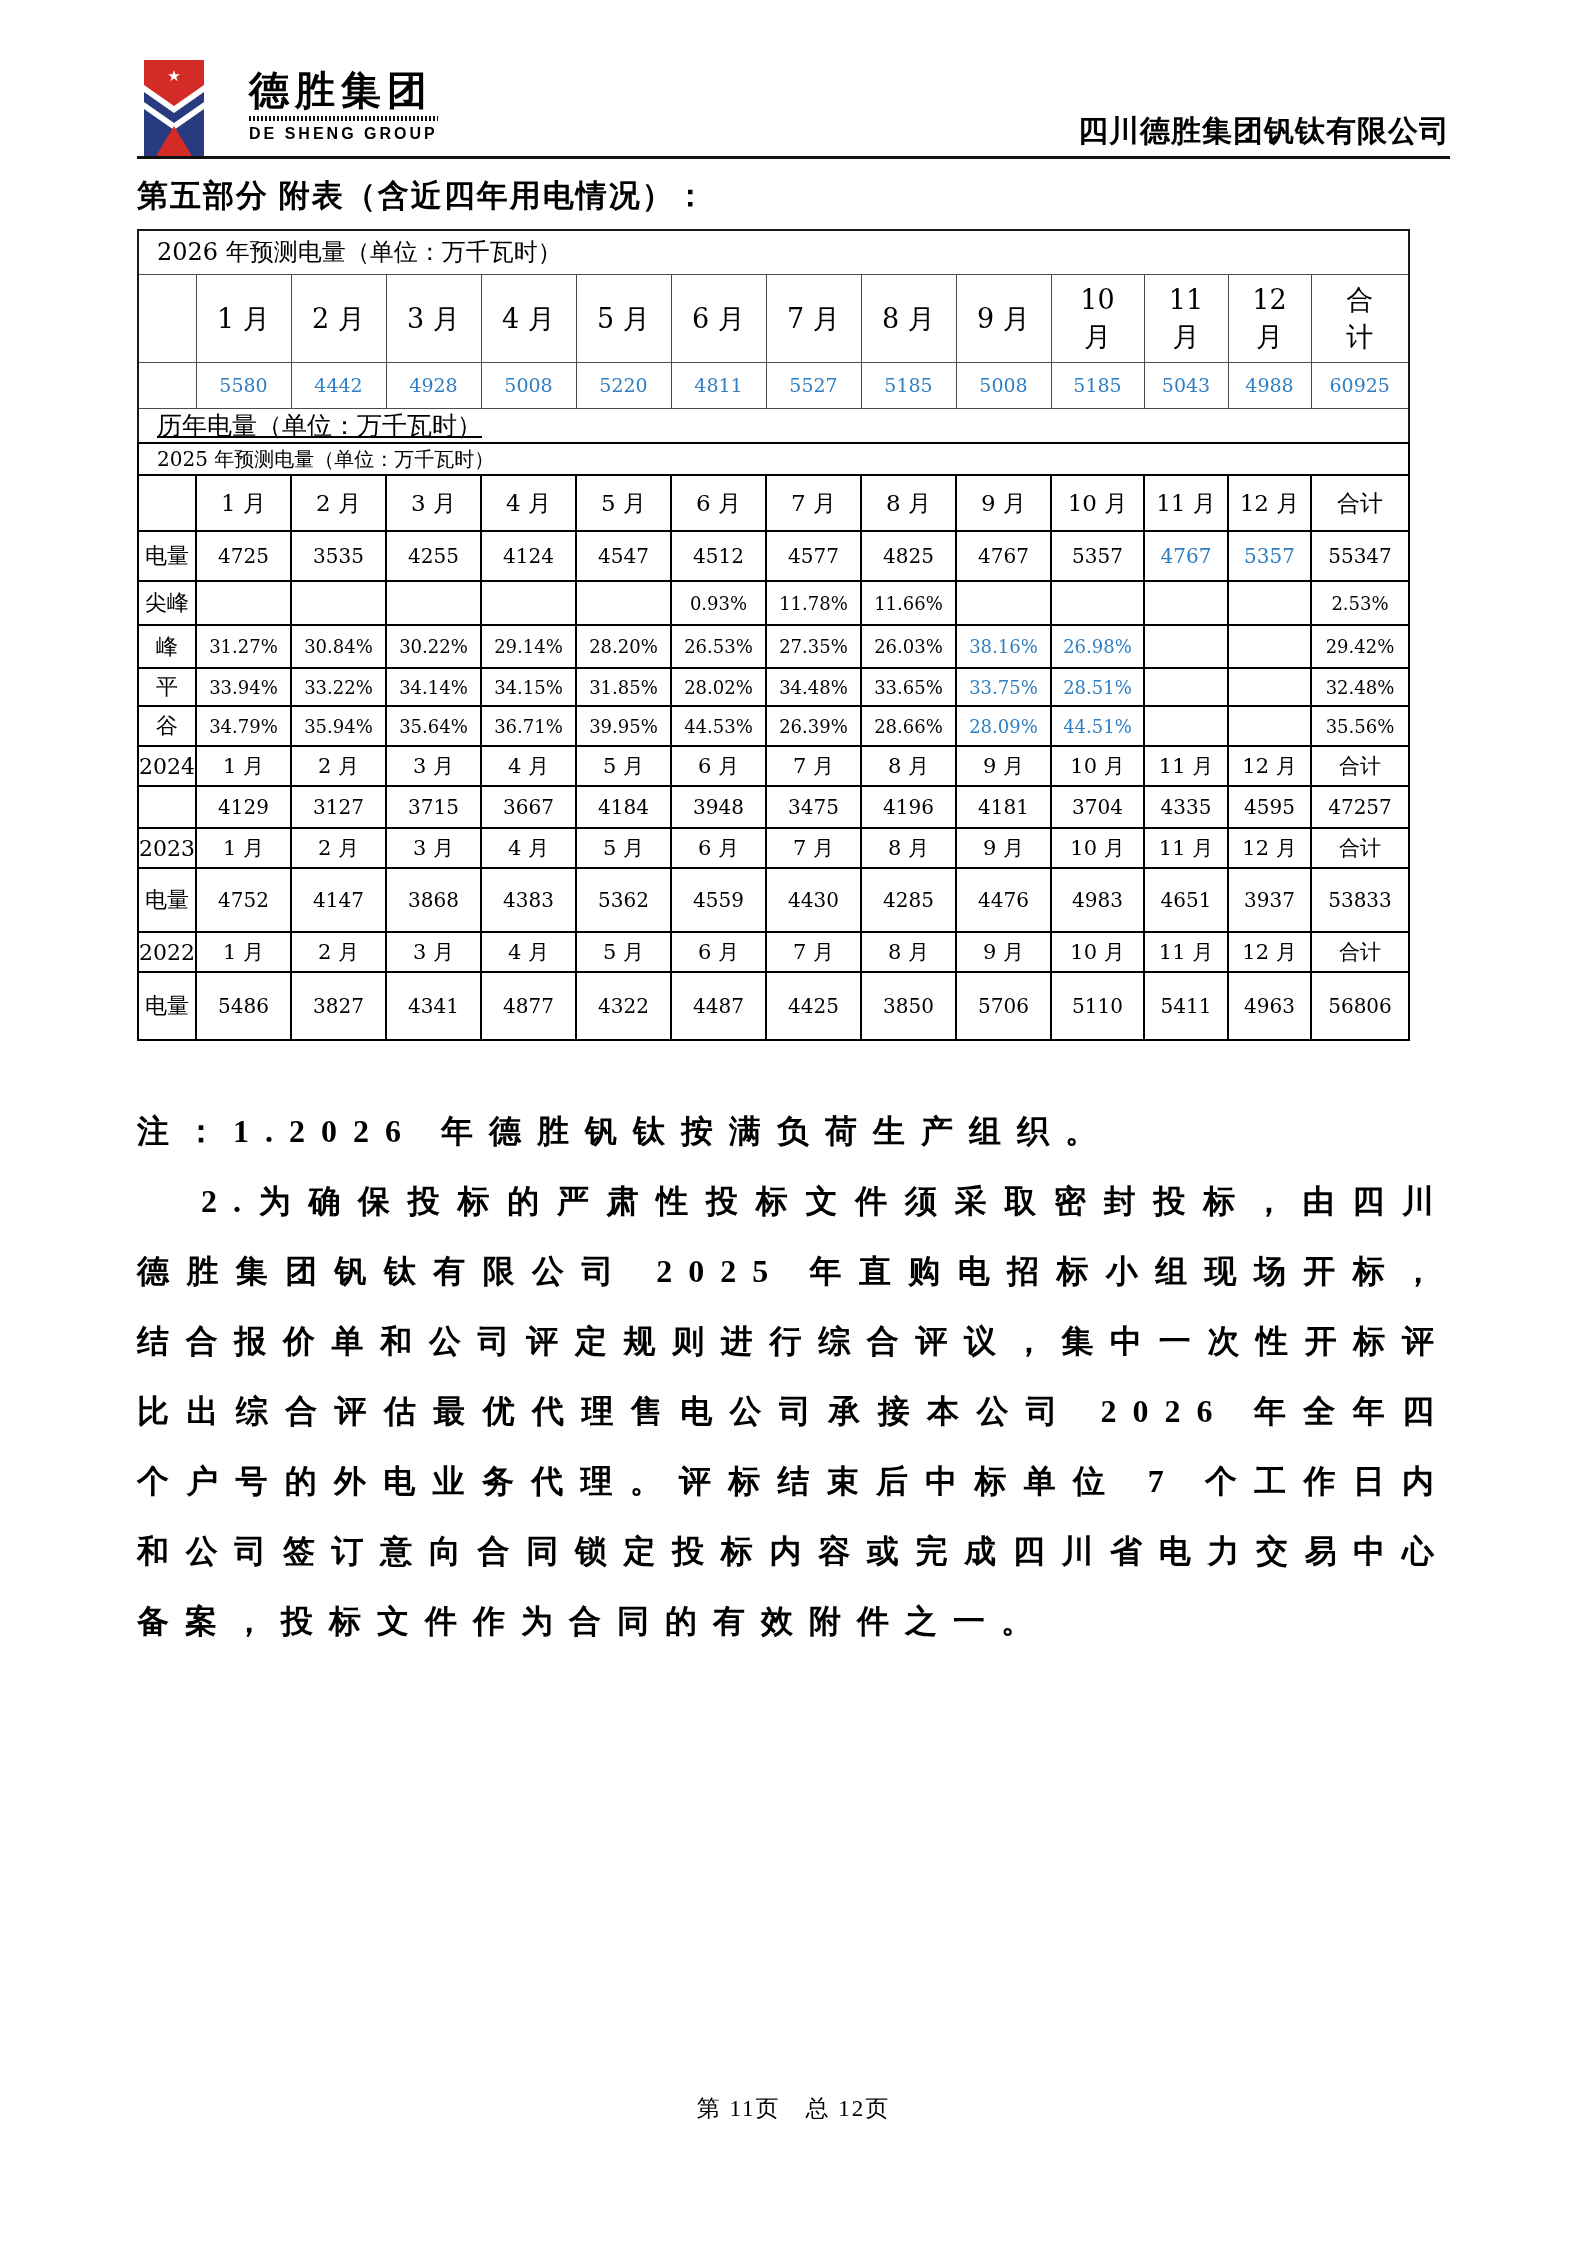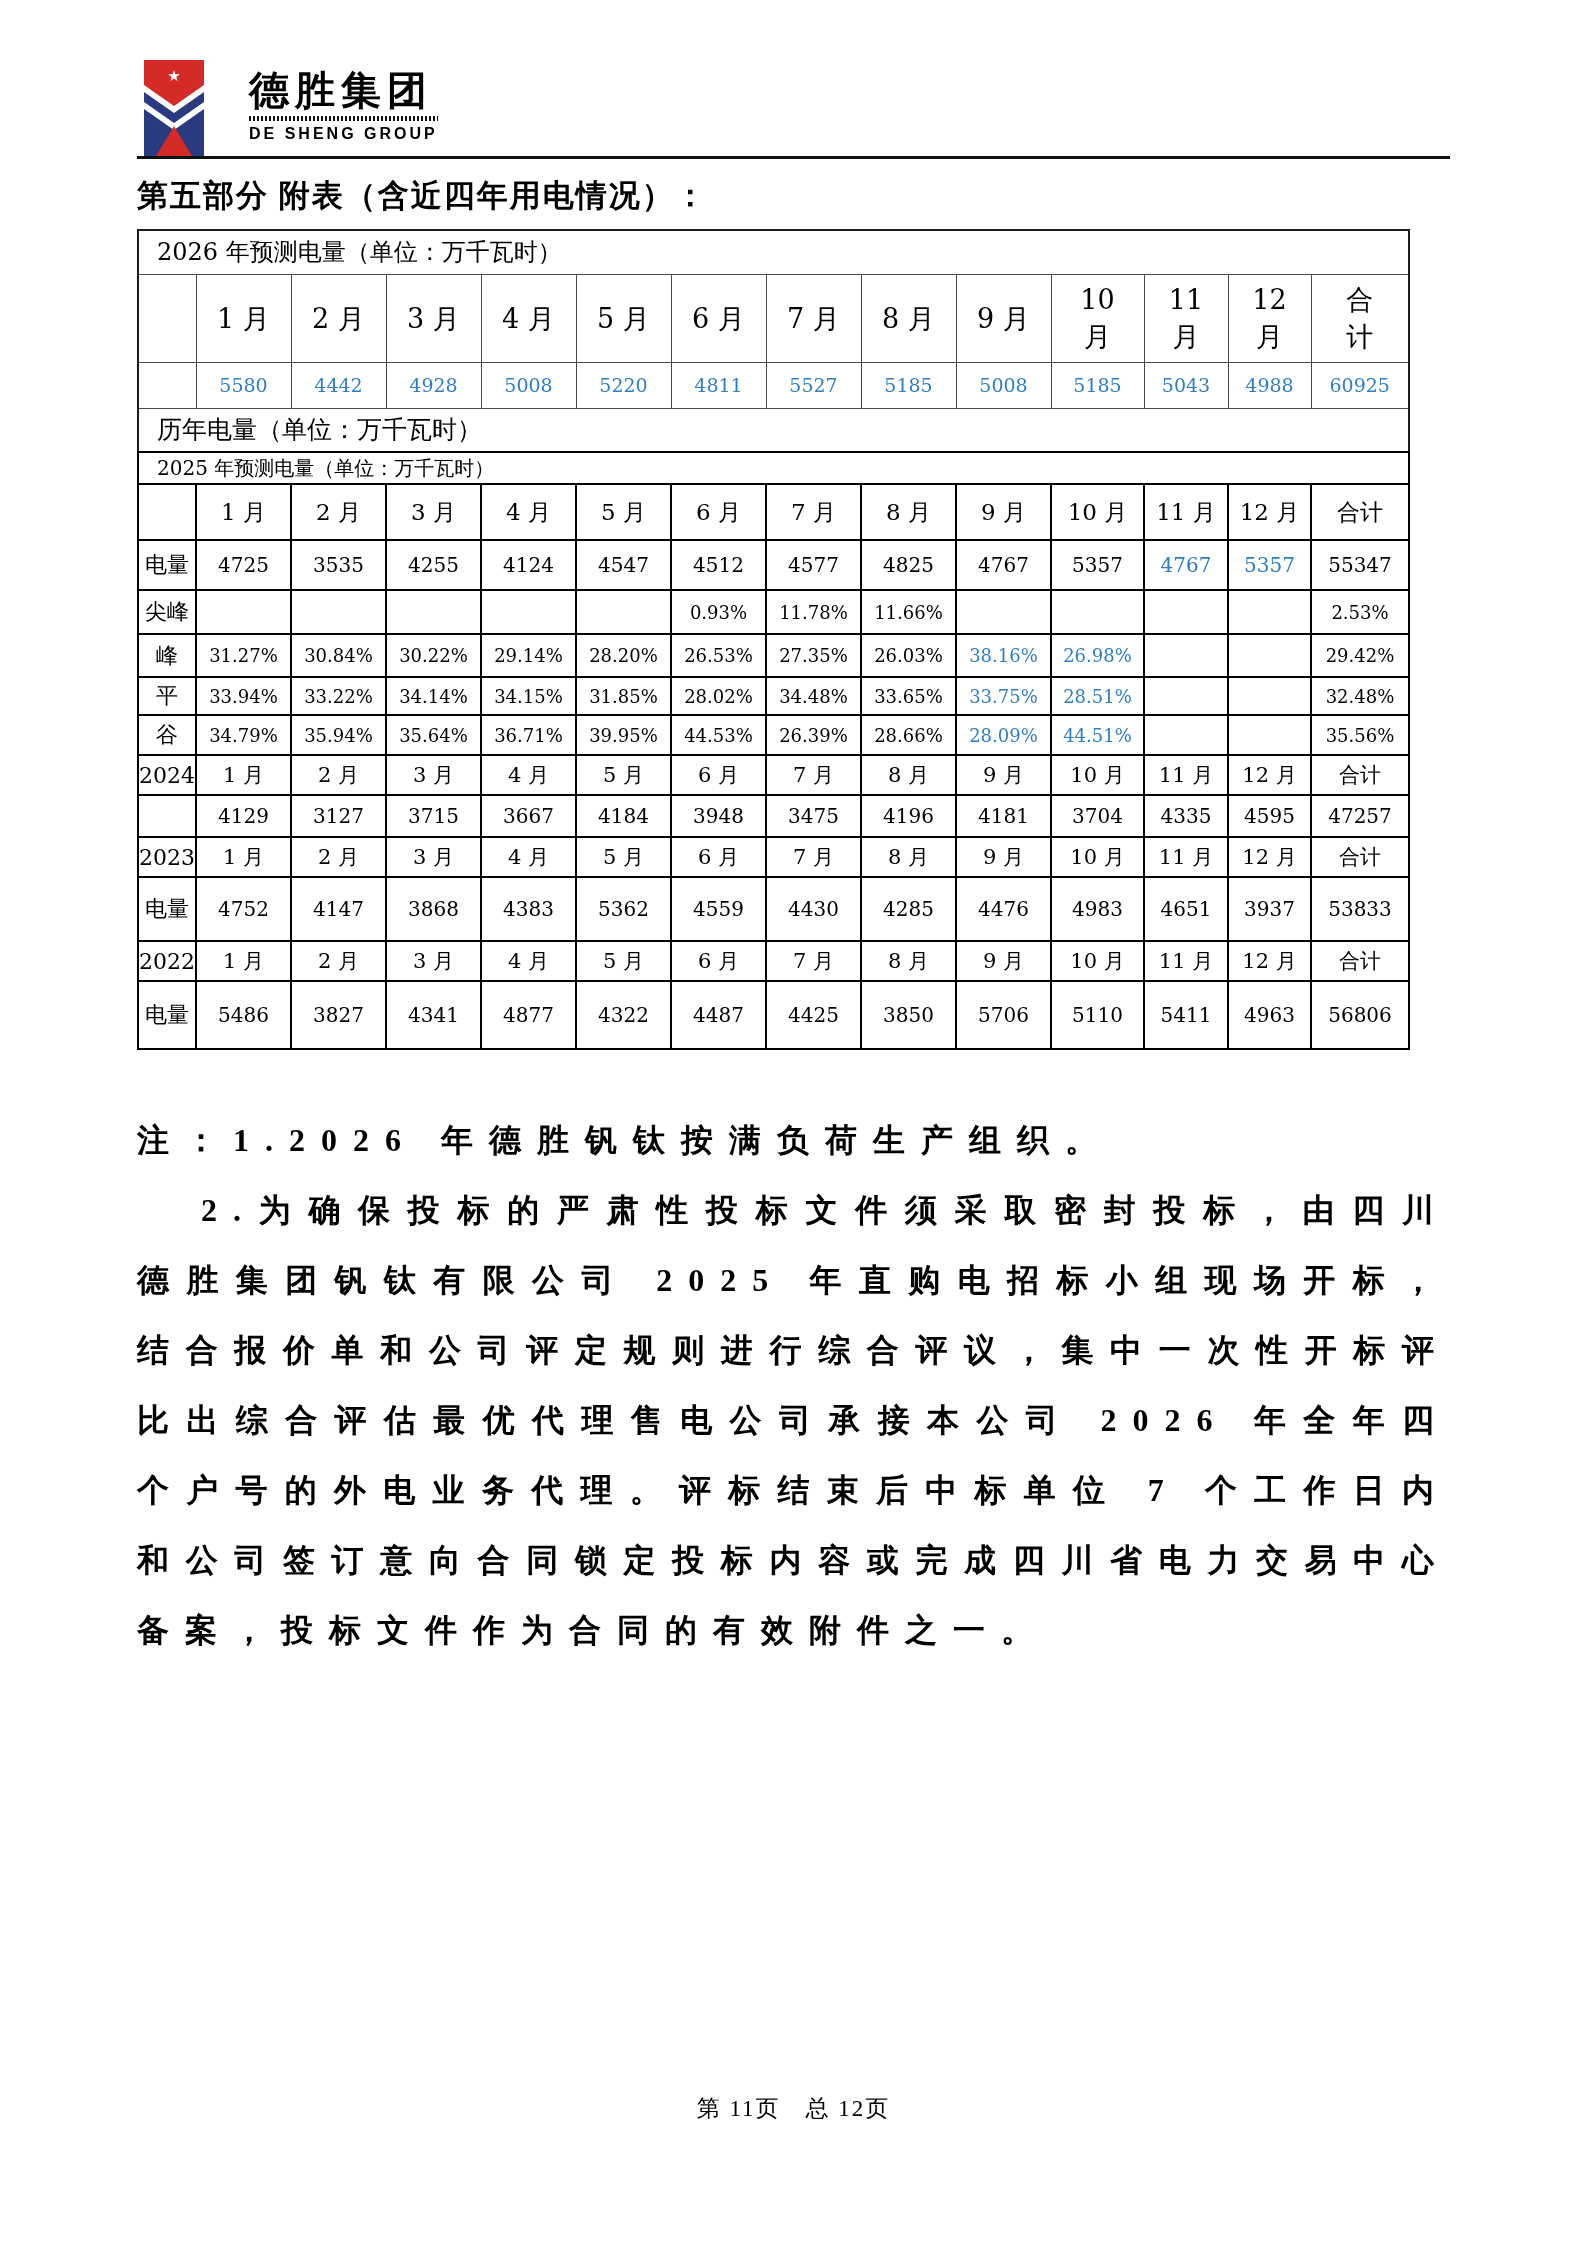--- a/index.html
+++ b/index.html
@@ -25,21 +25,21 @@
               font-family:"DejaVu Serif","Liberation Serif",serif;}
   table.usage td{text-align:center;vertical-align:middle;padding:0;overflow:hidden;}
   .s1 td{border:1px solid #4a4a4a;}
   .s2 td{border:2px solid #000;}
   .lt{text-align:left !important;padding-left:18px !important;}
   .f24{font-size:24px;} .f25{font-size:25px;} .f20{font-size:20px;}
   tr.r-title{height:44px;}
   tr.r-mh{height:88px;font-size:27px;}
   tr.r-mh td{white-space:pre-line;line-height:37px;}
   tr.r-blue{height:46px;font-size:19px;color:var(--blue);}
-  tr.r-hist{height:44px;}
+  tr.r-hist{height:35px;text-decoration:underline;}
   tr.r-25{height:32px;}
   tr.r-mh2{height:56px;font-size:23px;}
   tr.r-dl{height:50px;font-size:20px;}
   tr.r-jf{height:44px;font-size:18px;}
   tr.r-f{height:43px;font-size:18px;}
   tr.r-p{height:38px;font-size:18px;}
   tr.r-g{height:40px;font-size:18px;}
   tr.r-y{height:40px;font-size:21px;}
   tr.r-v24{height:42px;font-size:20px;}
   tr.r-v23{height:64px;font-size:20px;}
@@ -71,20 +71,21 @@
           <polygon points="0,49 30,70 60,49 60,96 0,96" fill="#283a80"></polygon>
           <polygon points="30,66 48,96 12,96" fill="#d42b26"></polygon>
           <text x="30" y="21" text-anchor="middle" font-size="15" fill="#ffffff">★</text>
         </svg>
         <div class="logo-text">
           <div class="logo-cn">德胜集团</div>
           <div class="hatch"></div>
           <div class="logo-en">DE SHENG GROUP</div>
         </div>
       </div>
+      <div class="company">四川德胜集团钒钛有限公司</div>
     </div>
     <div class="rule"></div>
 
     <div class="doc-title">第五部分 附表（含近四年用电情况）：</div>
 
     <table class="usage">
       <colgroup>
         <col style="width:58px">
         <col span="9" style="width:95px">
         <col style="width:93px">

